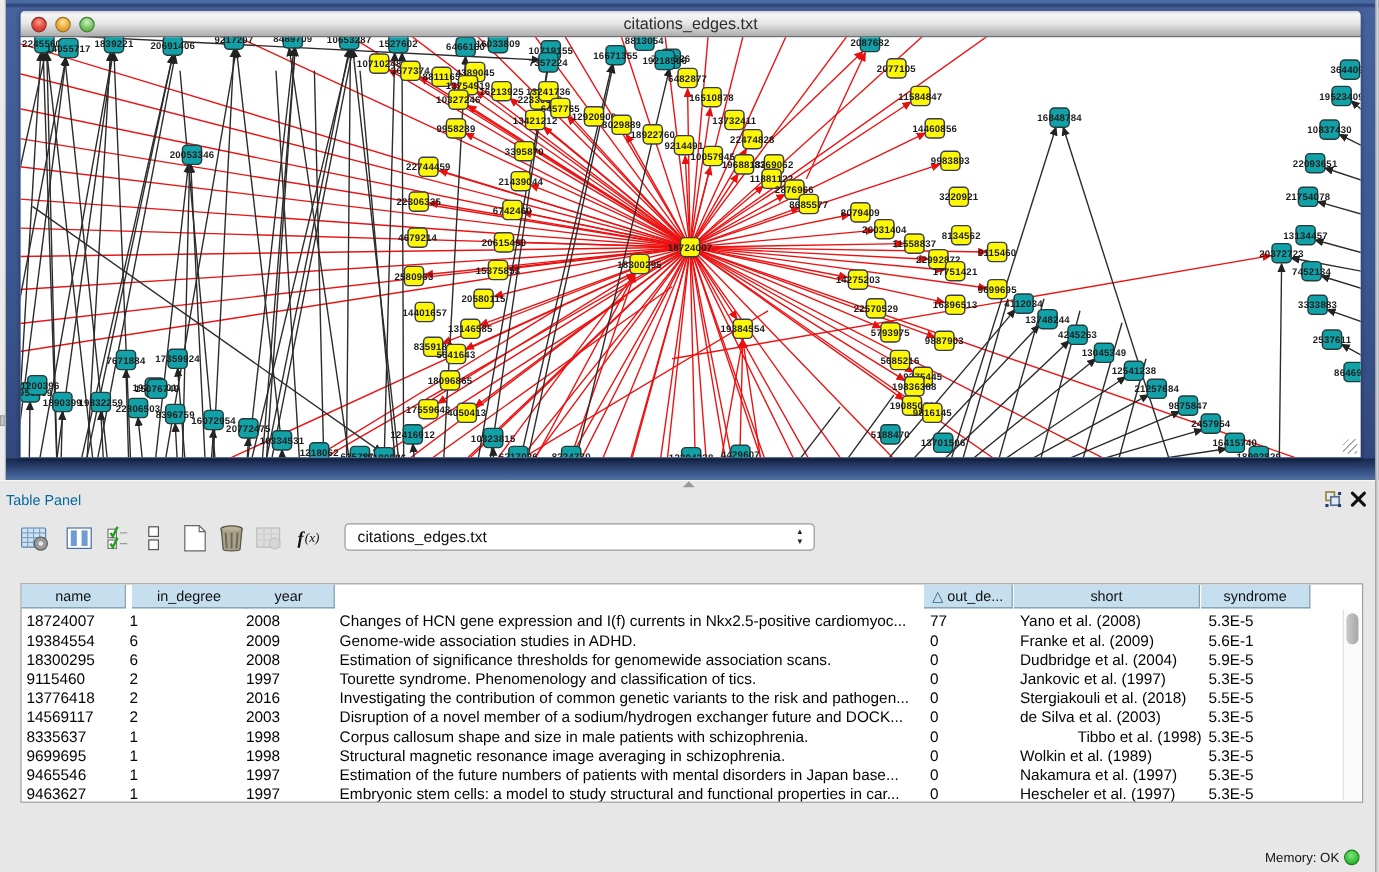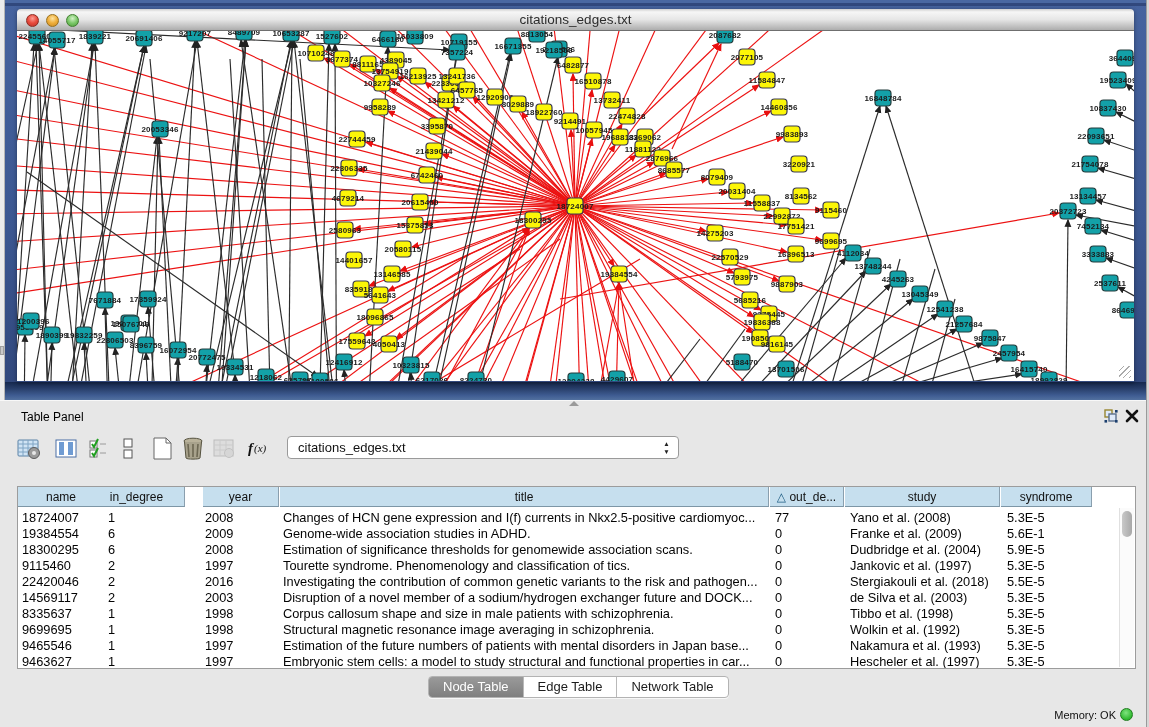--- a/index.html
+++ b/index.html
@@ -17,21 +17,21 @@
 #gwrap{height:350px;background:#fff;position:relative}
 #graph .r{stroke:#ec1212;stroke-width:1.15;fill:none}
 #graph .k{stroke:#2b2b2b;stroke-width:1.15;fill:none}
 #graph .t{fill:#13a1a8;stroke:#233c3c;stroke-width:1.2}
 #graph .y{fill:#fcf607;stroke:#3a3a50;stroke-width:1.2}
 #graph text{font-size:8px;font-weight:bold;font-family:"Liberation Sans",sans-serif;fill:#1c1c1c;text-anchor:middle;letter-spacing:.2px}
 #grip{position:absolute;right:3px;bottom:3px;width:12px;height:12px;background:
  repeating-linear-gradient(135deg,transparent 0 3px,#aaa 3px 4px)}
 #tp{position:absolute;left:0;top:400px;width:1149px;height:327px;background:#e7e7e7}
 #tptitle{height:30px;border-top:1px solid #f8f8f8;position:relative}
-#tptitle span{position:absolute;left:21px;top:9px;font-size:12px;color:#000000}
+#tptitle span{position:absolute;left:5px;top:9px;font-size:12px;color:#0369a1}
 #flo{position:absolute;right:31px;top:8px;width:14px;height:14px}
 #clo{position:absolute;right:10px;top:8px;width:14px;height:14px}
 #toolbar{height:42px;position:relative}
 #combo{position:absolute;left:287px;top:6px;width:392px;height:23px;background:#fff;border:1px solid #9a9a9a;border-radius:4px;font-size:13px;color:#111;line-height:21px;padding-left:10px}
 #combo .arr{position:absolute;right:7px;top:3px;height:16px;width:9px;font-size:6.5px;line-height:8px;color:#222;text-align:center;letter-spacing:0}
 #tbl{position:absolute;left:17px;top:86px;width:1119px;height:183px;background:#fff;border:1px solid #9c9c9c;overflow:hidden}
 .hd{position:absolute;top:0;height:20px;background:#c6dfee;border-right:1px solid #8a9fae;border-bottom:1px solid #7d96a6;font-size:12px;color:#111;text-align:center;line-height:20px}
 .row{position:absolute;height:16px;font-size:12.8px;line-height:16px;color:#040404;white-space:nowrap}
 .c{position:absolute;top:0}
 #sb{position:absolute;right:1px;top:21px;width:15px;bottom:1px;border-left:1px solid #e0e0e0;background:#fbfbfb}
@@ -600,25 +600,24 @@
 <circle cx="15" cy="13" r="4.5" fill="#c9c9c9" stroke="#a5a5a5"></circle>
 </g>
 
 <text x="248" y="23" font-family="Liberation Serif,serif" font-style="italic" font-weight="bold" font-size="15" fill="#111">f</text>
 <text x="254" y="22" font-family="Liberation Serif,serif" font-style="italic" font-size="11" fill="#111">(x)</text>
 </svg>
     <div id="combo">citations_edges.txt<div class="arr">▲<br>▼</div></div>
   </div>
   <div id="tbl">
       <div class="hd" style="left:0px;width:87px">name</div>
-      <div class="hd" style="left:71px;width:96px">in_degree</div>
+      <div class="hd" style="left:92px;width:96px">in_degree</div>
       <div class="hd" style="left:185px;width:76px">year</div>
-      <div class="hd" style="left:262px;width:489px">title</div>
       <div class="hd" style="left:752px;width:74px"><span style="color:#1f5d83">△</span> out_de...</div>
-      <div class="hd" style="left:827px;width:155px">study</div>
+      <div class="hd" style="left:827px;width:155px">short</div>
       <div class="hd" style="left:983px;width:91px">syndrome</div>
     <div class="row" style="top:23px">
         <span class="c" style="left:4px">18724007</span>
         <span class="c" style="left:90px">1</span>
         <span class="c" style="left:187px">2008</span>
         <span class="c" style="left:265px">Changes of HCN gene expression and I(f) currents in Nkx2.5-positive cardiomyoc...</span>
         <span class="c" style="left:757px">77</span>
         <span class="c" style="left:832px">Yano et al. (2008)</span>
         <span class="c" style="left:989px">5.3E-5</span>
       </div>
@@ -643,21 +642,21 @@
 <div class="row" style="top:71px">
         <span class="c" style="left:4px">9115460</span>
         <span class="c" style="left:90px">2</span>
         <span class="c" style="left:187px">1997</span>
         <span class="c" style="left:265px">Tourette syndrome. Phenomenology and classification of tics.</span>
         <span class="c" style="left:757px">0</span>
         <span class="c" style="left:832px">Jankovic et al. (1997)</span>
         <span class="c" style="left:989px">5.3E-5</span>
       </div>
 <div class="row" style="top:87px">
-        <span class="c" style="left:4px">22420046</span>
+        <span class="c" style="left:4px">13776418</span>
         <span class="c" style="left:90px">2</span>
         <span class="c" style="left:187px">2016</span>
         <span class="c" style="left:265px">Investigating the contribution of common genetic variants to the risk and pathogen...</span>
         <span class="c" style="left:757px">0</span>
         <span class="c" style="left:832px">Stergiakouli et al. (2018)</span>
         <span class="c" style="left:989px">5.5E-5</span>
       </div>
 <div class="row" style="top:103px">
         <span class="c" style="left:4px">14569117</span>
         <span class="c" style="left:90px">2</span>
@@ -666,54 +665,49 @@
         <span class="c" style="left:757px">0</span>
         <span class="c" style="left:832px">de Silva et al. (2003)</span>
         <span class="c" style="left:989px">5.3E-5</span>
       </div>
 <div class="row" style="top:119px">
         <span class="c" style="left:4px">8335637</span>
         <span class="c" style="left:90px">1</span>
         <span class="c" style="left:187px">1998</span>
         <span class="c" style="left:265px">Corpus callosum shape and size in male patients with schizophrenia.</span>
         <span class="c" style="left:757px">0</span>
-        <span class="c" style="left:832px">Tibbo et al. (1998)</span>
+        <span class="c" style="left:880px">Tibbo et al. (1998)</span>
         <span class="c" style="left:989px">5.3E-5</span>
       </div>
 <div class="row" style="top:135px">
         <span class="c" style="left:4px">9699695</span>
         <span class="c" style="left:90px">1</span>
         <span class="c" style="left:187px">1998</span>
         <span class="c" style="left:265px">Structural magnetic resonance image averaging in schizophrenia.</span>
         <span class="c" style="left:757px">0</span>
-        <span class="c" style="left:832px">Wolkin et al. (1992)</span>
+        <span class="c" style="left:832px">Wolkin et al. (1989)</span>
         <span class="c" style="left:989px">5.3E-5</span>
       </div>
 <div class="row" style="top:151px">
         <span class="c" style="left:4px">9465546</span>
         <span class="c" style="left:90px">1</span>
         <span class="c" style="left:187px">1997</span>
         <span class="c" style="left:265px">Estimation of the future numbers of patients with mental disorders in Japan base...</span>
         <span class="c" style="left:757px">0</span>
-        <span class="c" style="left:832px">Nakamura et al. (1993)</span>
+        <span class="c" style="left:832px">Nakamura et al. (1997)</span>
         <span class="c" style="left:989px">5.3E-5</span>
       </div>
 <div class="row" style="top:167px">
         <span class="c" style="left:4px">9463627</span>
         <span class="c" style="left:90px">1</span>
         <span class="c" style="left:187px">1997</span>
         <span class="c" style="left:265px">Embryonic stem cells: a model to study structural and functional properties in car...</span>
         <span class="c" style="left:757px">0</span>
         <span class="c" style="left:832px">Hescheler et al. (1997)</span>
         <span class="c" style="left:989px">5.3E-5</span>
       </div>
     <div id="sb">
         <div id="sbt"></div>
       </div>
   </div>
-  <div id="tabs">
-      <div class="tab sel">Node Table</div>
-      <div class="tab">Edge Table</div>
-      <div class="tab">Network Table</div>
-    </div>
   <div id="mem">Memory: OK</div>
     <div id="memdot"></div>
 </div>
 <div id="redge"></div>
 </body></html>

